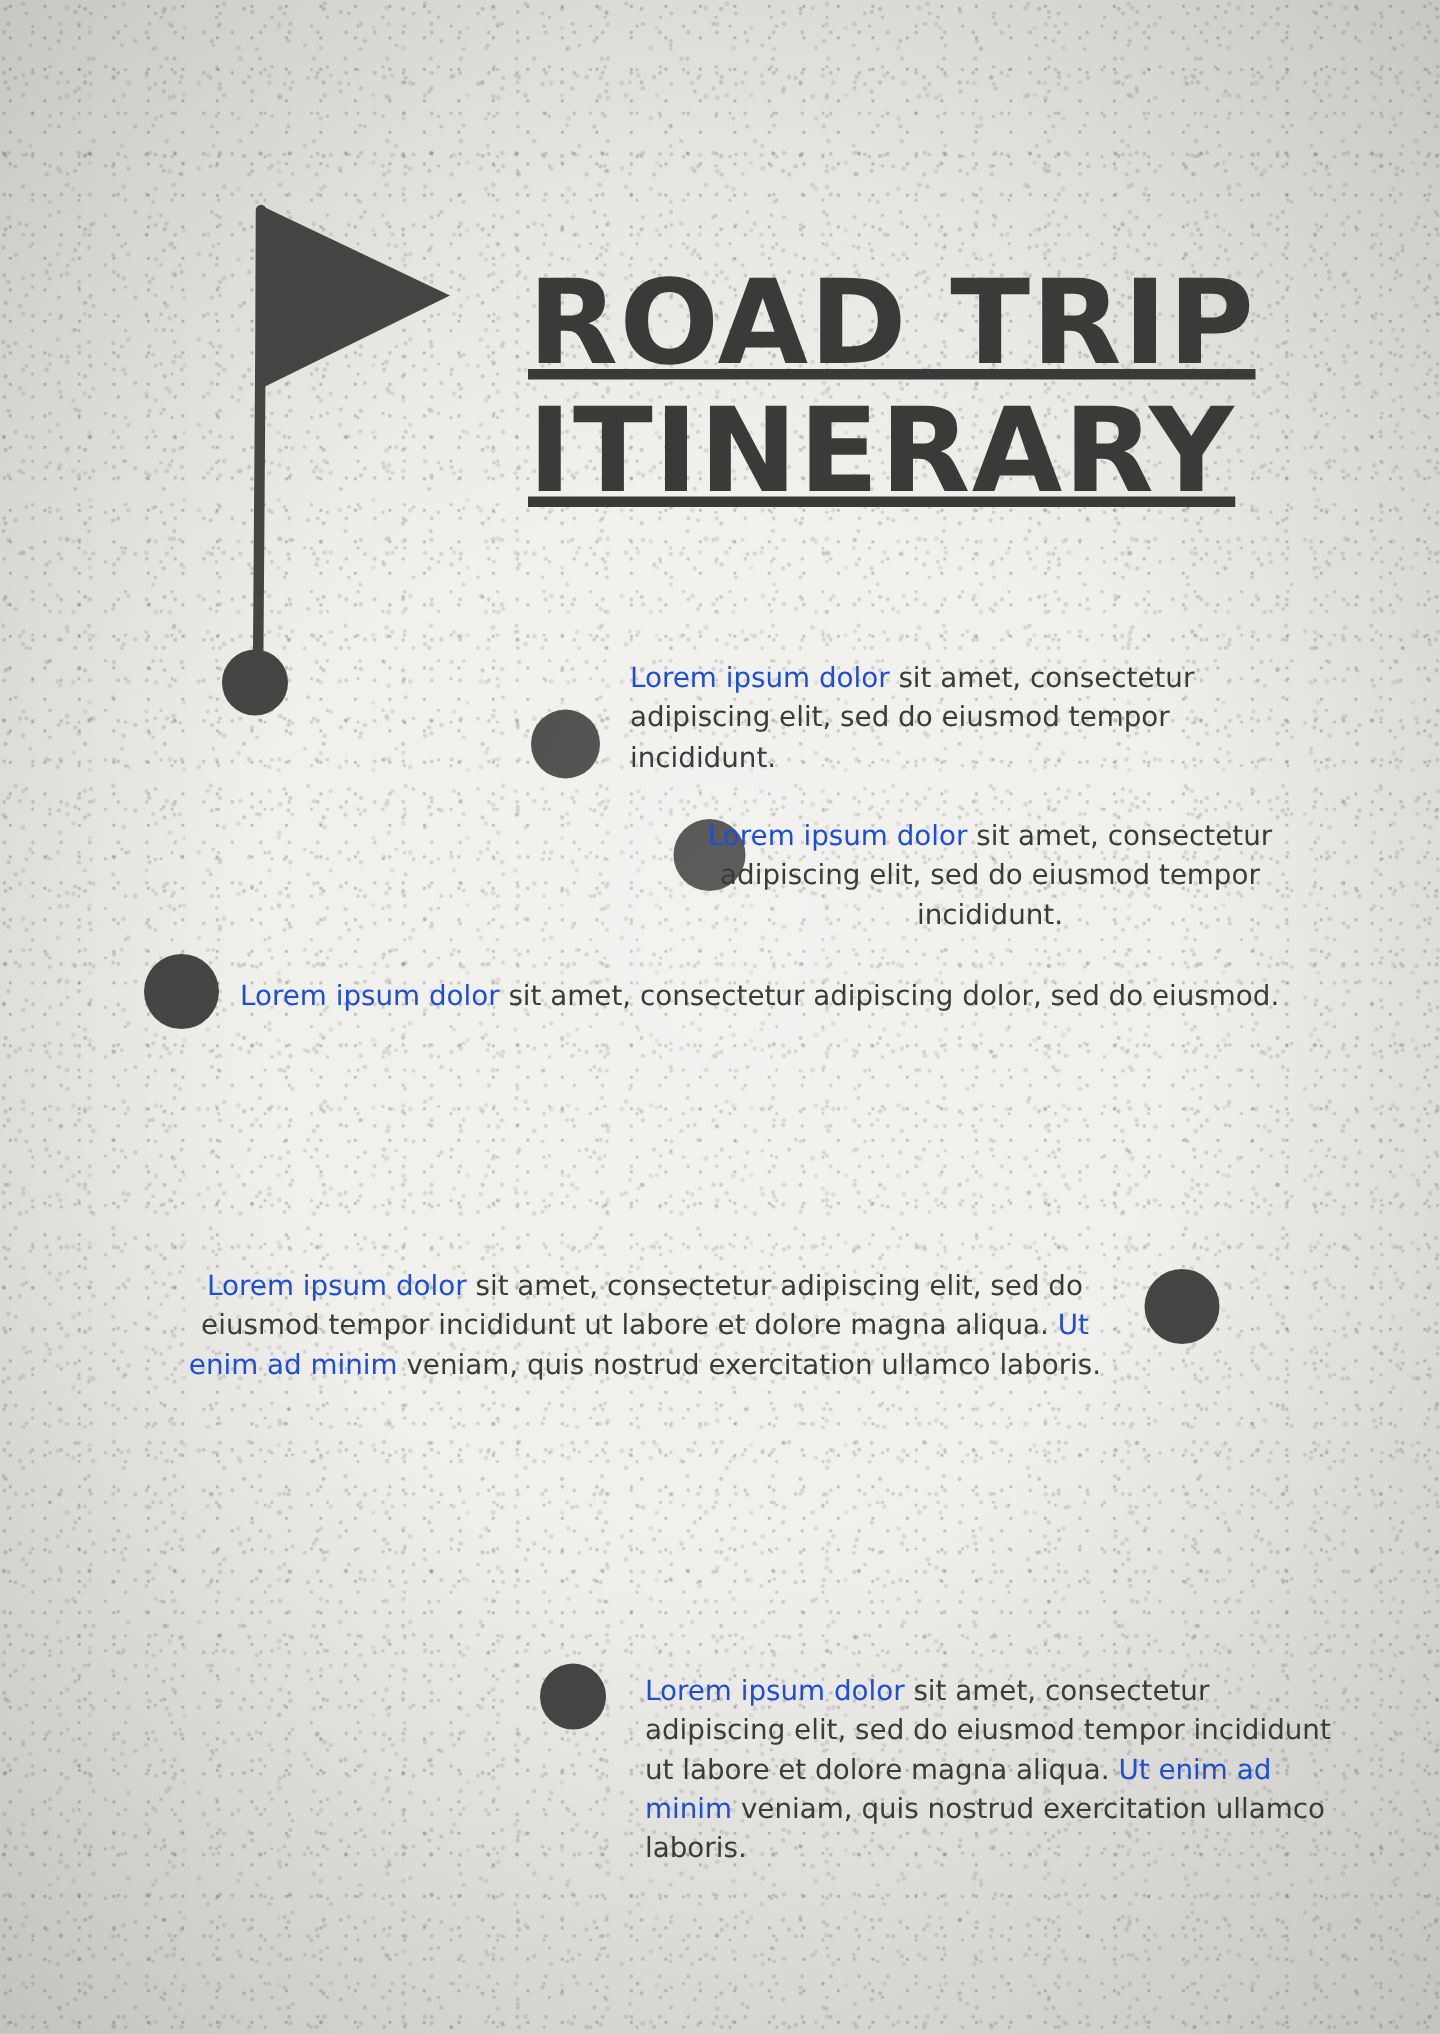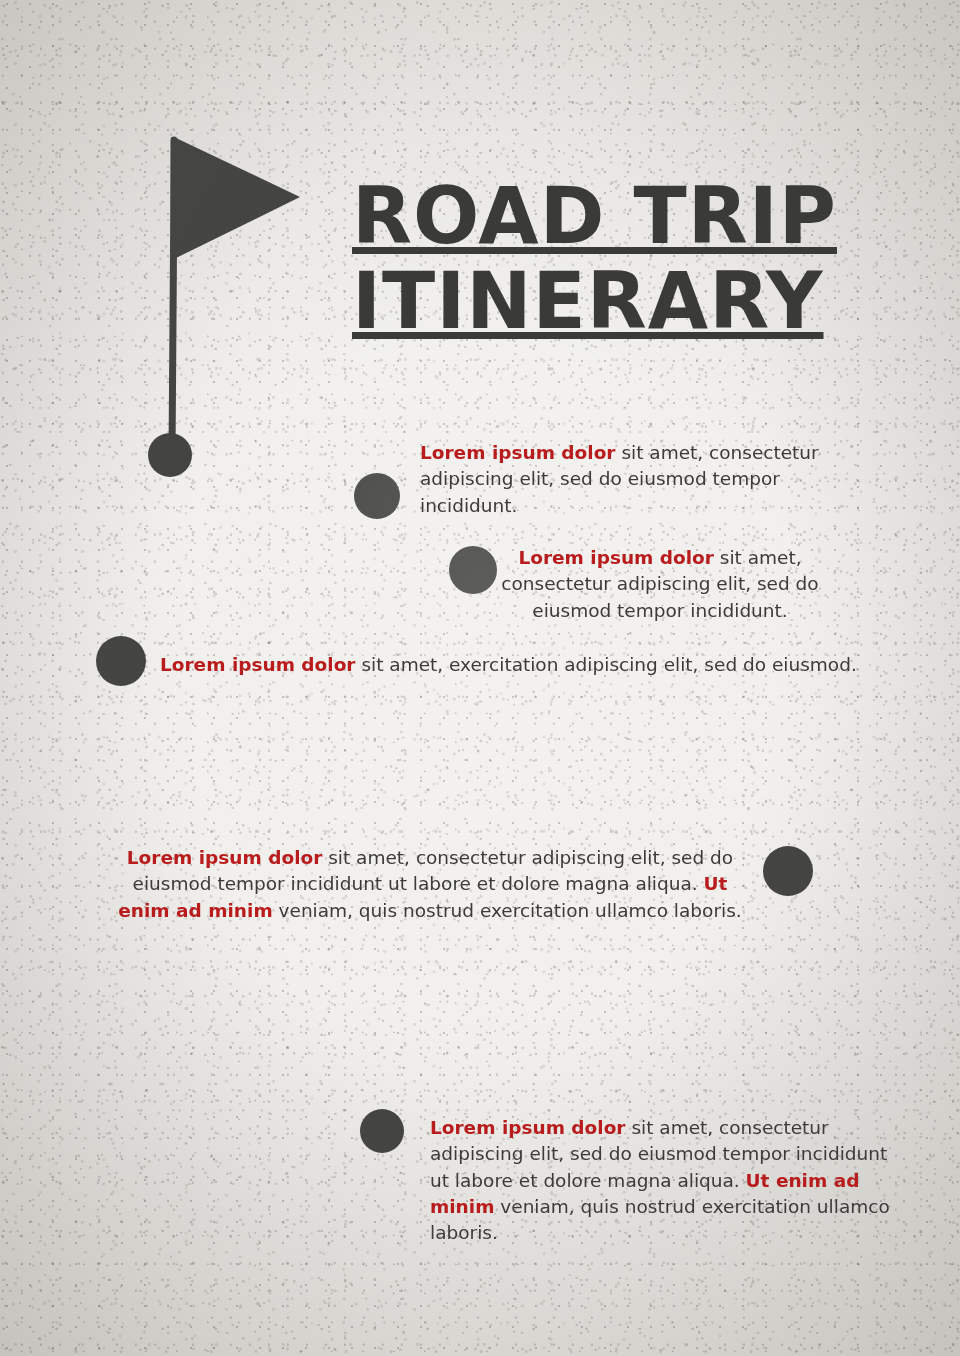--- a/index.html
+++ b/index.html
@@ -102,22 +102,22 @@
   }
 
   .para {
     position: absolute;
     color: #3c3b39;
     font-family: "DejaVu Sans", sans-serif;
     font-size: 18.5px;
     line-height: 1.42;
   }
   .para b {
-    font-weight: bold;
-    color: #b91c1c;
+    font-weight: normal;
+    color: #1d4ed8;
   }
 
   #para1 {
     left: 420px;
     top: 440px;
     width: 428px;
     text-align: left;
   }
   #para2 {
     left: 470px;
@@ -187,21 +187,21 @@
 
   <div class="para" id="para1">
     <b>Lorem ipsum dolor</b><span> sit amet, consectetur adipiscing elit, sed do eiusmod tempor incididunt.</span>
   </div>
 
   <div class="para" id="para2">
     <b>Lorem ipsum dolor</b><span> sit amet, consectetur adipiscing elit, sed do eiusmod tempor incididunt.</span>
   </div>
 
   <div class="para" id="para3">
-    <b>Lorem ipsum dolor</b><span> sit amet, exercitation adipiscing elit, sed do eiusmod.</span>
+    <b>Lorem ipsum dolor</b><span> sit amet, consectetur adipiscing dolor, sed do eiusmod.</span>
   </div>
 
   <div class="para" id="para4">
     <b>Lorem ipsum dolor</b><span> sit amet, consectetur adipiscing elit, sed do eiusmod tempor incididunt ut labore et dolore magna aliqua. </span><b>Ut enim ad minim</b><span> veniam, quis nostrud exercitation ullamco laboris.</span>
   </div>
 
   <div class="para" id="para5">
     <b>Lorem ipsum dolor</b><span> sit amet, consectetur adipiscing elit, sed do eiusmod tempor incididunt ut labore et dolore magna aliqua. </span><b>Ut enim ad minim</b><span> veniam, quis nostrud exercitation ullamco laboris.</span>
   </div>
 </div>

